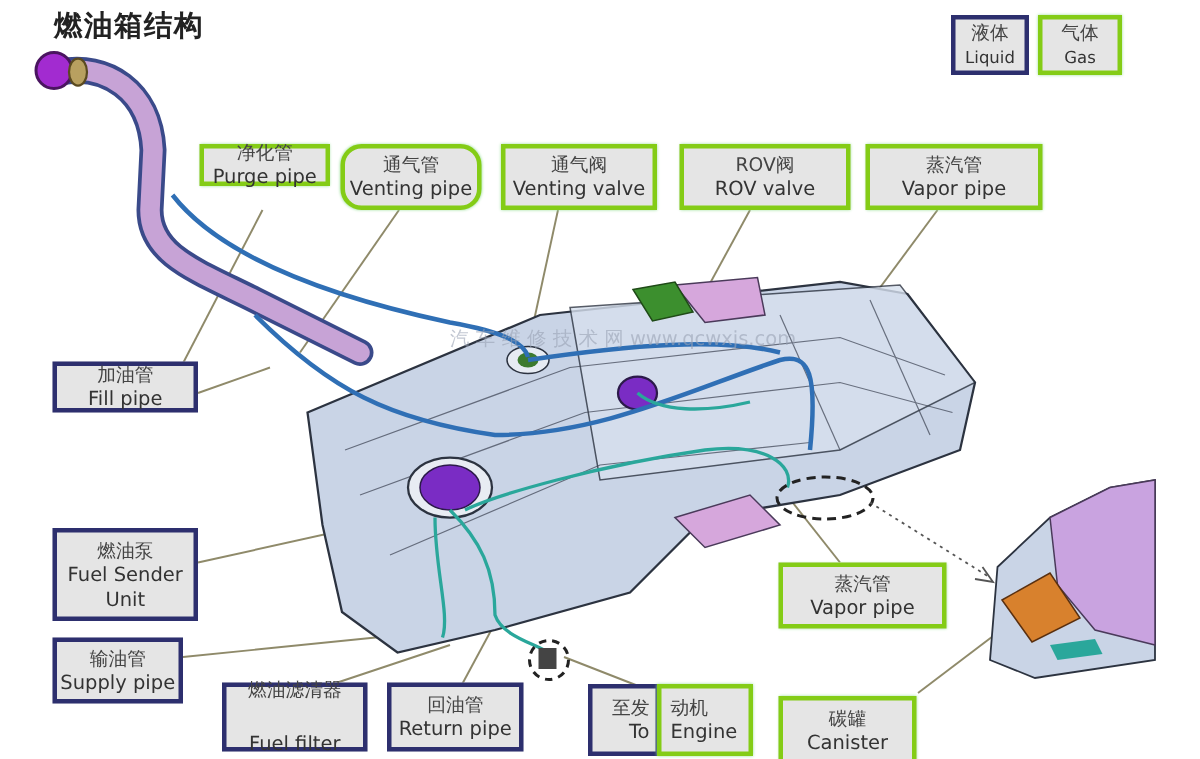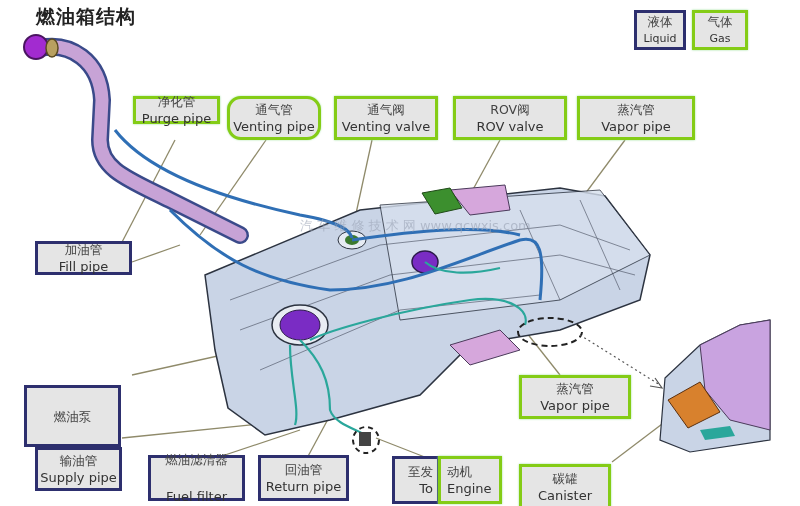--- a/index.html
+++ b/index.html
@@ -121,24 +121,25 @@
 </div>
 <div class="lbl gas" style="left:577px;top:96px;width:118px;height:44px;">
   <span class="zh">蒸汽管</span>
   <span class="en">Vapor pipe</span>
 </div>
 
 <div class="lbl liq" style="left:35px;top:241px;width:97px;height:34px;">
   <span class="zh">加油管</span>
   <span class="en">Fill pipe</span>
 </div>
-<div class="lbl liq" style="left:24px;top:352px;width:97px;height:62px;margin-top:33px;">
+<div class="lbl liq" style="left:35px;top:352px;width:97px;height:62px;">
   <span class="zh">燃油泵</span>
+  <span class="en" style="width:80px">Fuel Sender Unit</span>
 </div>
-<div class="lbl liq" style="left:35px;top:447px;width:87px;height:44px;">
+<div class="lbl liq" style="left:35px;top:425px;width:87px;height:44px;">
   <span class="zh">输油管</span>
   <span class="en">Supply pipe</span>
 </div>
 
 <div class="lbl liq" style="left:148px;top:455px;width:97px;height:46px;gap:20px;">
   <span class="zh">燃油滤清器</span>
   <span class="en">Fuel filter</span>
 </div>
 <div class="lbl liq" style="left:258px;top:455px;width:91px;height:46px;">
   <span class="zh">回油管</span>

